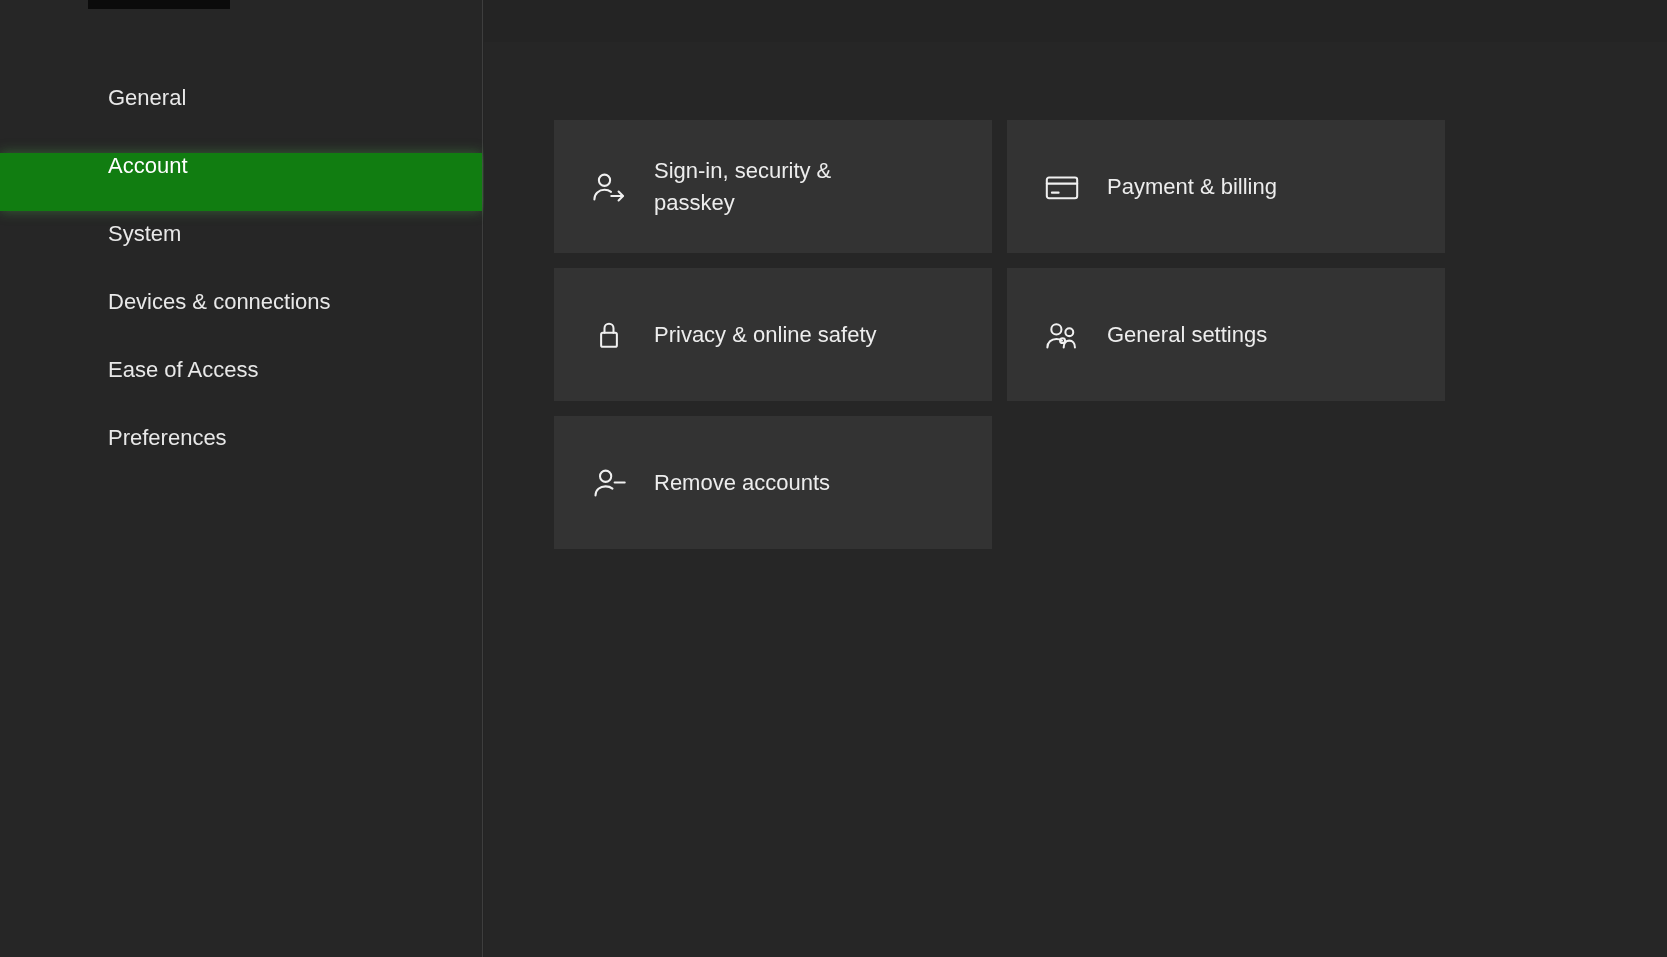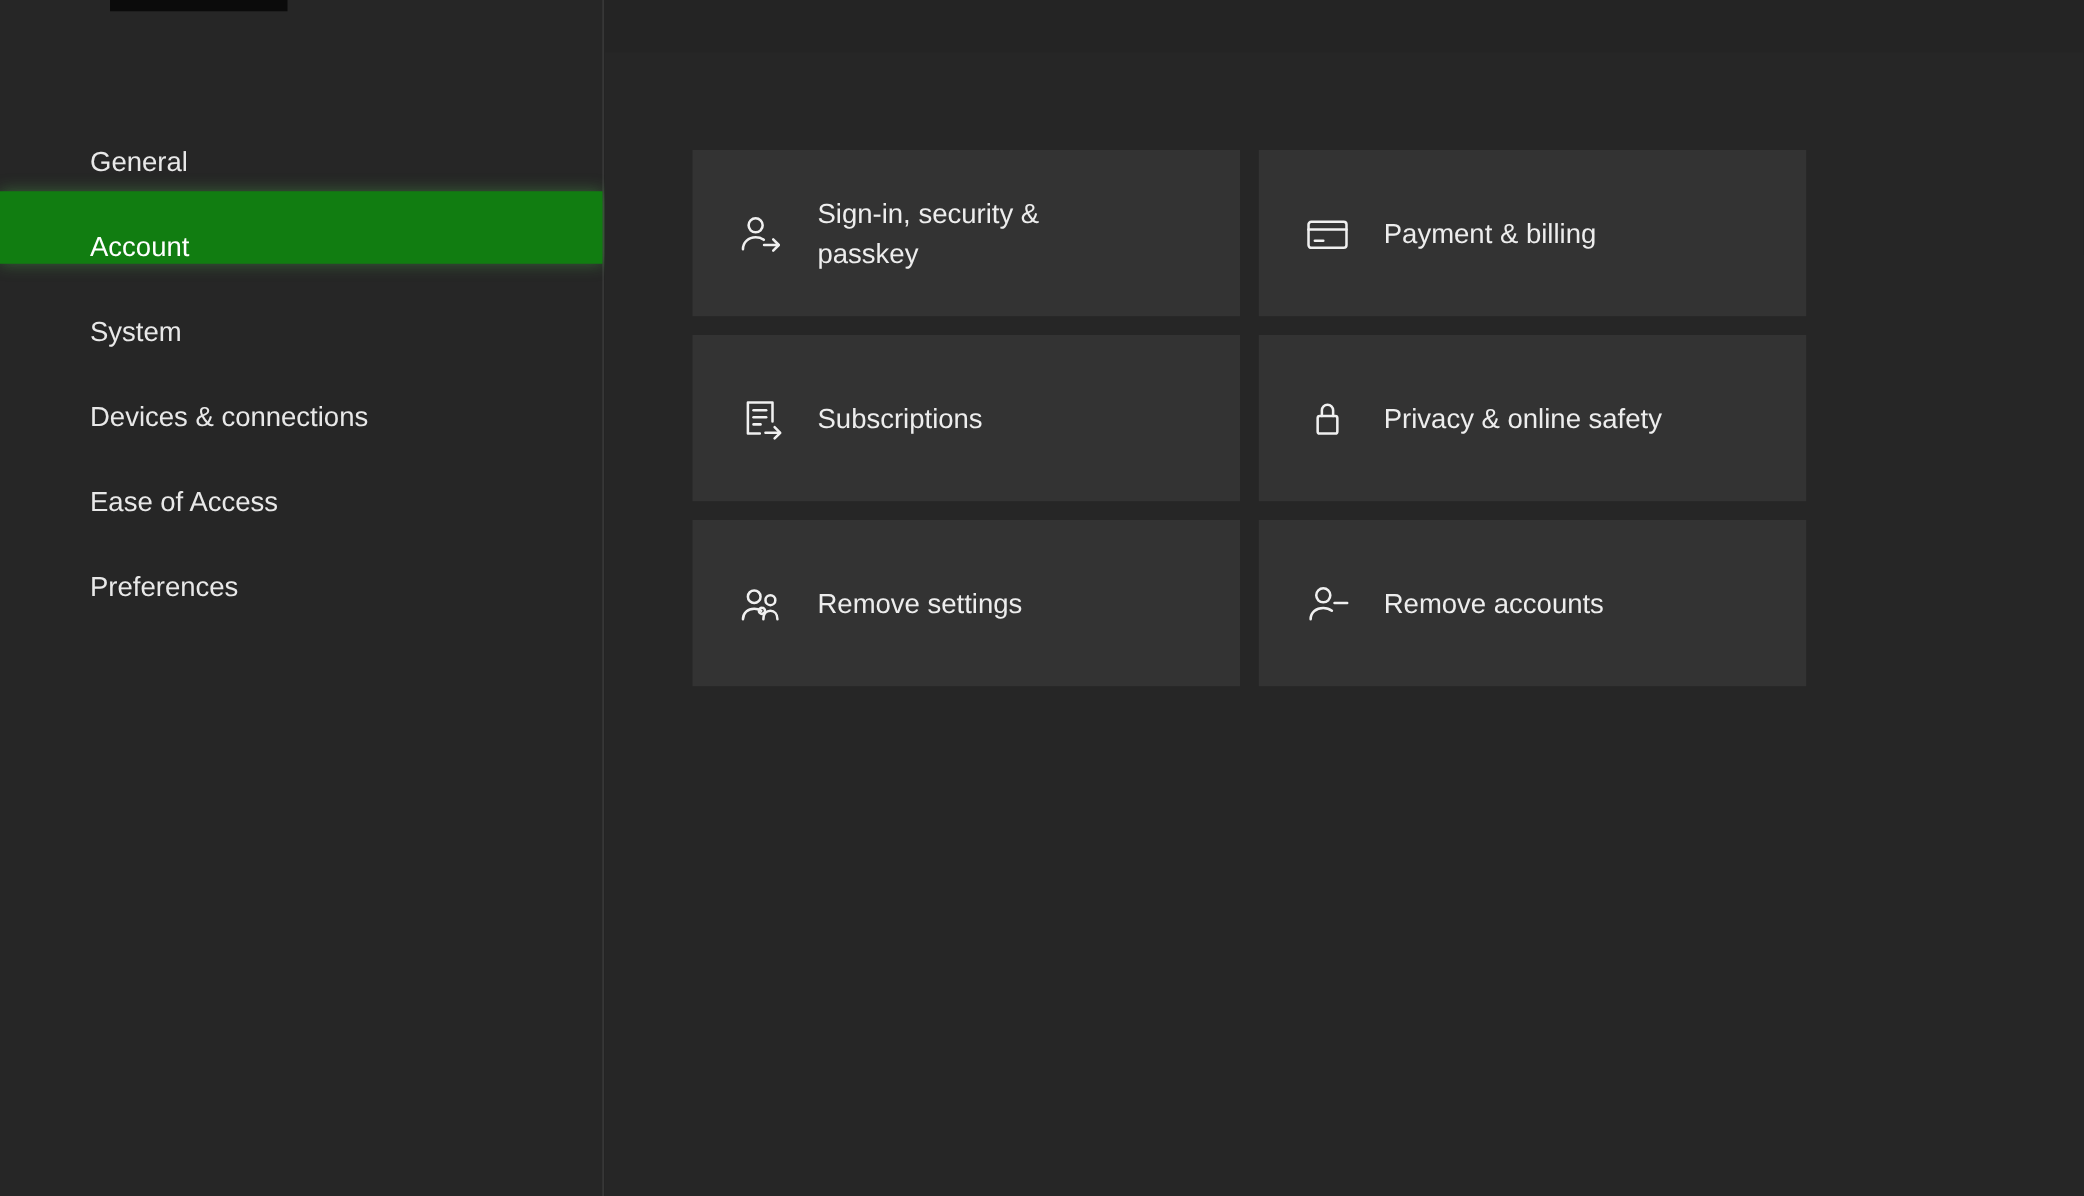--- a/index.html
+++ b/index.html
@@ -22,22 +22,22 @@
   }
   .clipped-top {
     position: absolute; left: 88px; top: 0;
     width: 142px; height: 9px;
     background: #0b0b0b;
   }
   .nav-list { padding-top: 85px; }
   .nav-item {
     height: 58px;
     margin-bottom: 10px;
-    display: flex; align-items: flex-end;
-    padding-left: 72px;
+    display: flex; align-items: flex-start;
+    padding-left: 108px;
     font-size: 22px;
     color: #e8e8e8;
     cursor: pointer;
     user-select: none;
   }
   .nav-item.selected {
     background: #117d11;
     box-shadow: 0 0 12px rgba(90, 210, 90, 0.35);
     color: #ffffff;
   }
@@ -127,33 +127,20 @@
         <svg viewBox="0 0 32 32">
           <rect x="2.5" y="7.5" width="27" height="18.5" rx="2"></rect>
           <path d="M2.5 13h27"></path>
           <path d="M7 21h6"></path>
         </svg>
       </span>
       <span class="tile-label">Payment &amp; billing</span>
     </div>
 
 
-    <div class="tile">
-      <span class="tile-icon">
-        <svg viewBox="0 0 32 32">
-          <path d="M24 18V4.5H6.5v22H15"></path>
-          <path d="M10.5 10h9"></path>
-          <path d="M10.5 15h9"></path>
-          <path d="M10.5 20h5"></path>
-          <path d="M19 26h10"></path>
-          <path d="M25.5 22l4 4-4 4"></path>
-        </svg>
-      </span>
-      <span class="tile-label">Subscriptions</span>
-    </div>
 
     <div class="tile">
       <span class="tile-icon">
         <svg viewBox="0 0 32 32">
           <rect x="9" y="14" width="14" height="12.5" rx="1.5"></rect>
           <path d="M12 14v-4a4 4 0 0 1 8 0v4"></path>
         </svg>
       </span>
       <span class="tile-label">Privacy &amp; online safety</span>
     </div>
@@ -161,21 +148,21 @@
     <div class="tile">
       <span class="tile-icon">
         <svg viewBox="0 0 32 32">
           <circle cx="11" cy="11" r="4.5"></circle>
           <path d="M3 27c0-4.5 3.5-7.5 8-7.5 1.9 0 3.6.5 5 1.5"></path>
           <circle cx="22.5" cy="13.5" r="3.5"></circle>
           <path d="M17.5 27c0-3.8 2.2-6 5-6s5 2.2 5 6"></path>
           <circle cx="16.5" cy="21" r="2.2"></circle>
         </svg>
       </span>
-      <span class="tile-label">Remove settings</span>
+      <span class="tile-label">General settings</span>
     </div>
 
 
     <div class="tile">
       <span class="tile-icon">
         <svg viewBox="0 0 32 32">
           <circle cx="13" cy="10" r="5"></circle>
           <path d="M4 27c0-5 4-8 9-8 2.4 0 4.5.7 6.1 2"></path>
           <path d="M21 15.5h9"></path>
         </svg>

